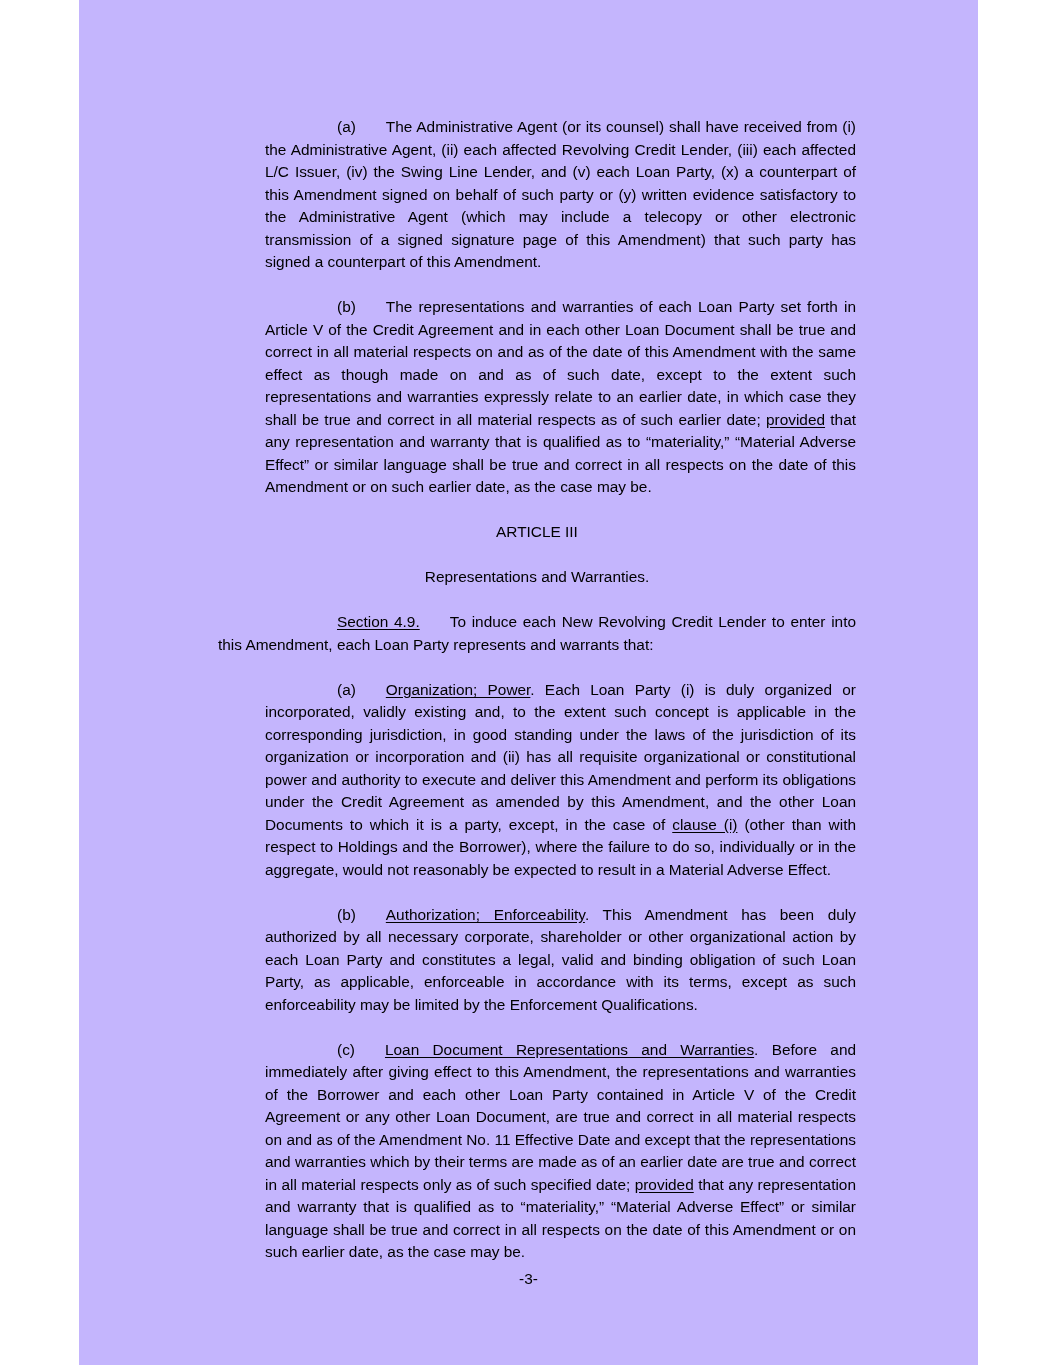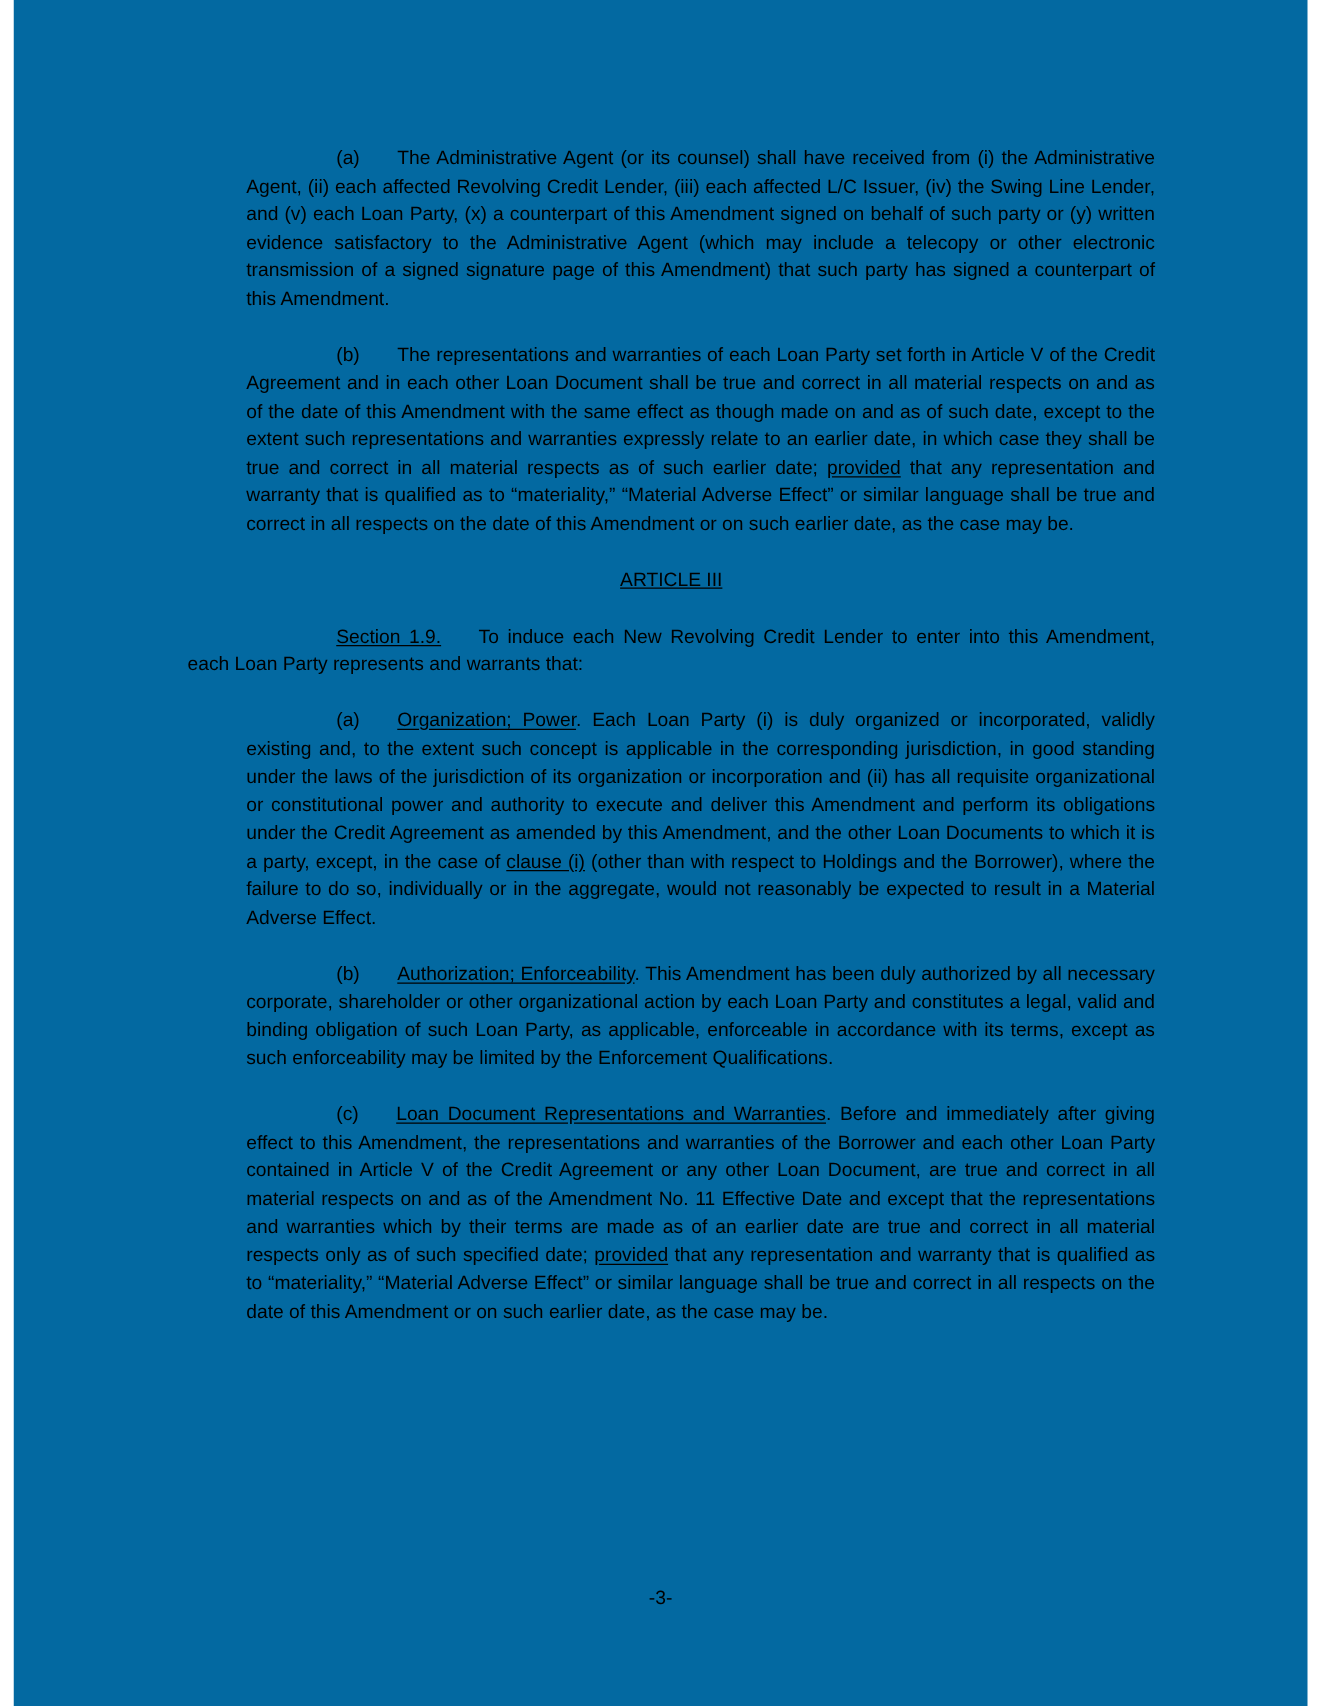--- a/index.html
+++ b/index.html
@@ -3,24 +3,24 @@
 <meta charset="utf-8">
 <style>
   * { box-sizing: border-box; }
   html, body {
     margin: 0;
     padding: 0;
     background: #ffffff;
   }
   .page {
     position: relative;
-    width: 1035px;
+    width: 899px;
     height: 1365px;
     margin: 0 auto;
-    background: #0369a1;
+    background: #c4b5fd;
     color: #000000;
     font-family: "Liberation Sans", sans-serif;
     font-size: 15.4px;
     line-height: 22.5px;
     padding: 116px 122px 0 139px;
     overflow: hidden;
   }
   .para {
     text-align: justify;
     margin: 0 0 22.5px 0;
@@ -28,21 +28,20 @@
   .para.indent {
     margin-left: 47px;
     text-indent: 72px;
   }
   .para.section {
     text-indent: 119px;
   }
   .para.center {
     text-align: center;
     text-indent: 0;
-    text-decoration: underline;
   }
   .tab {
     display: inline-block;
     width: 30px;
   }
   u {
     text-underline-offset: 2px;
   }
   .footer {
     position: absolute;
@@ -56,19 +55,20 @@
   }
 </style>
 </head>
 <body>
 
 <div class="page">
   <div class="doc-body" id="doc-body">
       <div class="para indent"><span>(a)</span><span class="tab"></span><span>The Administrative Agent (or its counsel) shall have received from (i) the Administrative Agent, (ii) each affected Revolving Credit Lender, (iii) each affected L/C Issuer, (iv) the Swing Line Lender, and (v) each Loan Party, (x) a counterpart of this Amendment signed on behalf of such party or (y) written evidence satisfactory to the Administrative Agent (which may include a telecopy or other electronic transmission of a signed signature page of this Amendment) that such party has signed a counterpart of this Amendment.</span></div>
       <div class="para indent"><span>(b)</span><span class="tab"></span><span>The representations and warranties of each Loan Party set forth in Article V of the Credit Agreement and in each other Loan Document shall be true and correct in all material respects on and as of the date of this Amendment with the same effect as though made on and as of such date, except to the extent such representations and warranties expressly relate to an earlier date, in which case they shall be true and correct in all material respects as of such earlier date; </span><u>provided</u><span> that any representation and warranty that is qualified as to “materiality,” “Material Adverse Effect” or similar language shall be true and correct in all respects on the date of this Amendment or on such earlier date, as the case may be.</span></div>
       <div class="para center"><span>ARTICLE III</span></div>
-      <div class="para section"><u>Section 1.9.</u><span class="tab"></span><span>To induce each New Revolving Credit Lender to enter into this Amendment, each Loan Party represents and warrants that:</span></div>
+      <div class="para center"><span>Representations and Warranties.</span></div>
+      <div class="para section"><u>Section 4.9.</u><span class="tab"></span><span>To induce each New Revolving Credit Lender to enter into this Amendment, each Loan Party represents and warrants that:</span></div>
       <div class="para indent"><span>(a)</span><span class="tab"></span><u>Organization; Power</u><span>.  Each Loan Party (i) is duly organized or incorporated, validly existing and, to the extent such concept is applicable in the corresponding jurisdiction, in good standing under the laws of the jurisdiction of its organization or incorporation and (ii) has all requisite organizational or constitutional power and authority to execute and deliver this Amendment and perform its obligations under the Credit Agreement as amended by this Amendment, and the other Loan Documents to which it is a party, except, in the case of </span><u>clause (i)</u><span> (other than with respect to Holdings and the Borrower), where the failure to do so, individually or in the aggregate, would not reasonably be expected to result in a Material Adverse Effect.</span></div>
       <div class="para indent"><span>(b)</span><span class="tab"></span><u>Authorization; Enforceability</u><span>.  This Amendment has been duly authorized by all necessary corporate, shareholder or other organizational action by each Loan Party and constitutes a legal, valid and binding obligation of such Loan Party, as applicable, enforceable in accordance with its terms, except as such enforceability may be limited by the Enforcement Qualifications.</span></div>
       <div class="para indent"><span>(c)</span><span class="tab"></span><u>Loan Document Representations and Warranties</u><span>.  Before and immediately after giving effect to this Amendment, the representations and warranties of the Borrower and each other Loan Party contained in Article V of the Credit Agreement or any other Loan Document, are true and correct in all material respects on and as of the Amendment No. 11 Effective Date and except that the representations and warranties which by their terms are made as of an earlier date are true and correct in all material respects only as of such specified date; </span><u>provided</u><span> that any representation and warranty that is qualified as to “materiality,” “Material Adverse Effect” or similar language shall be true and correct in all respects on the date of this Amendment or on such earlier date, as the case may be.</span></div>
     </div>
   <div class="footer">-3-</div>
 </div>
 
 </body></html>

